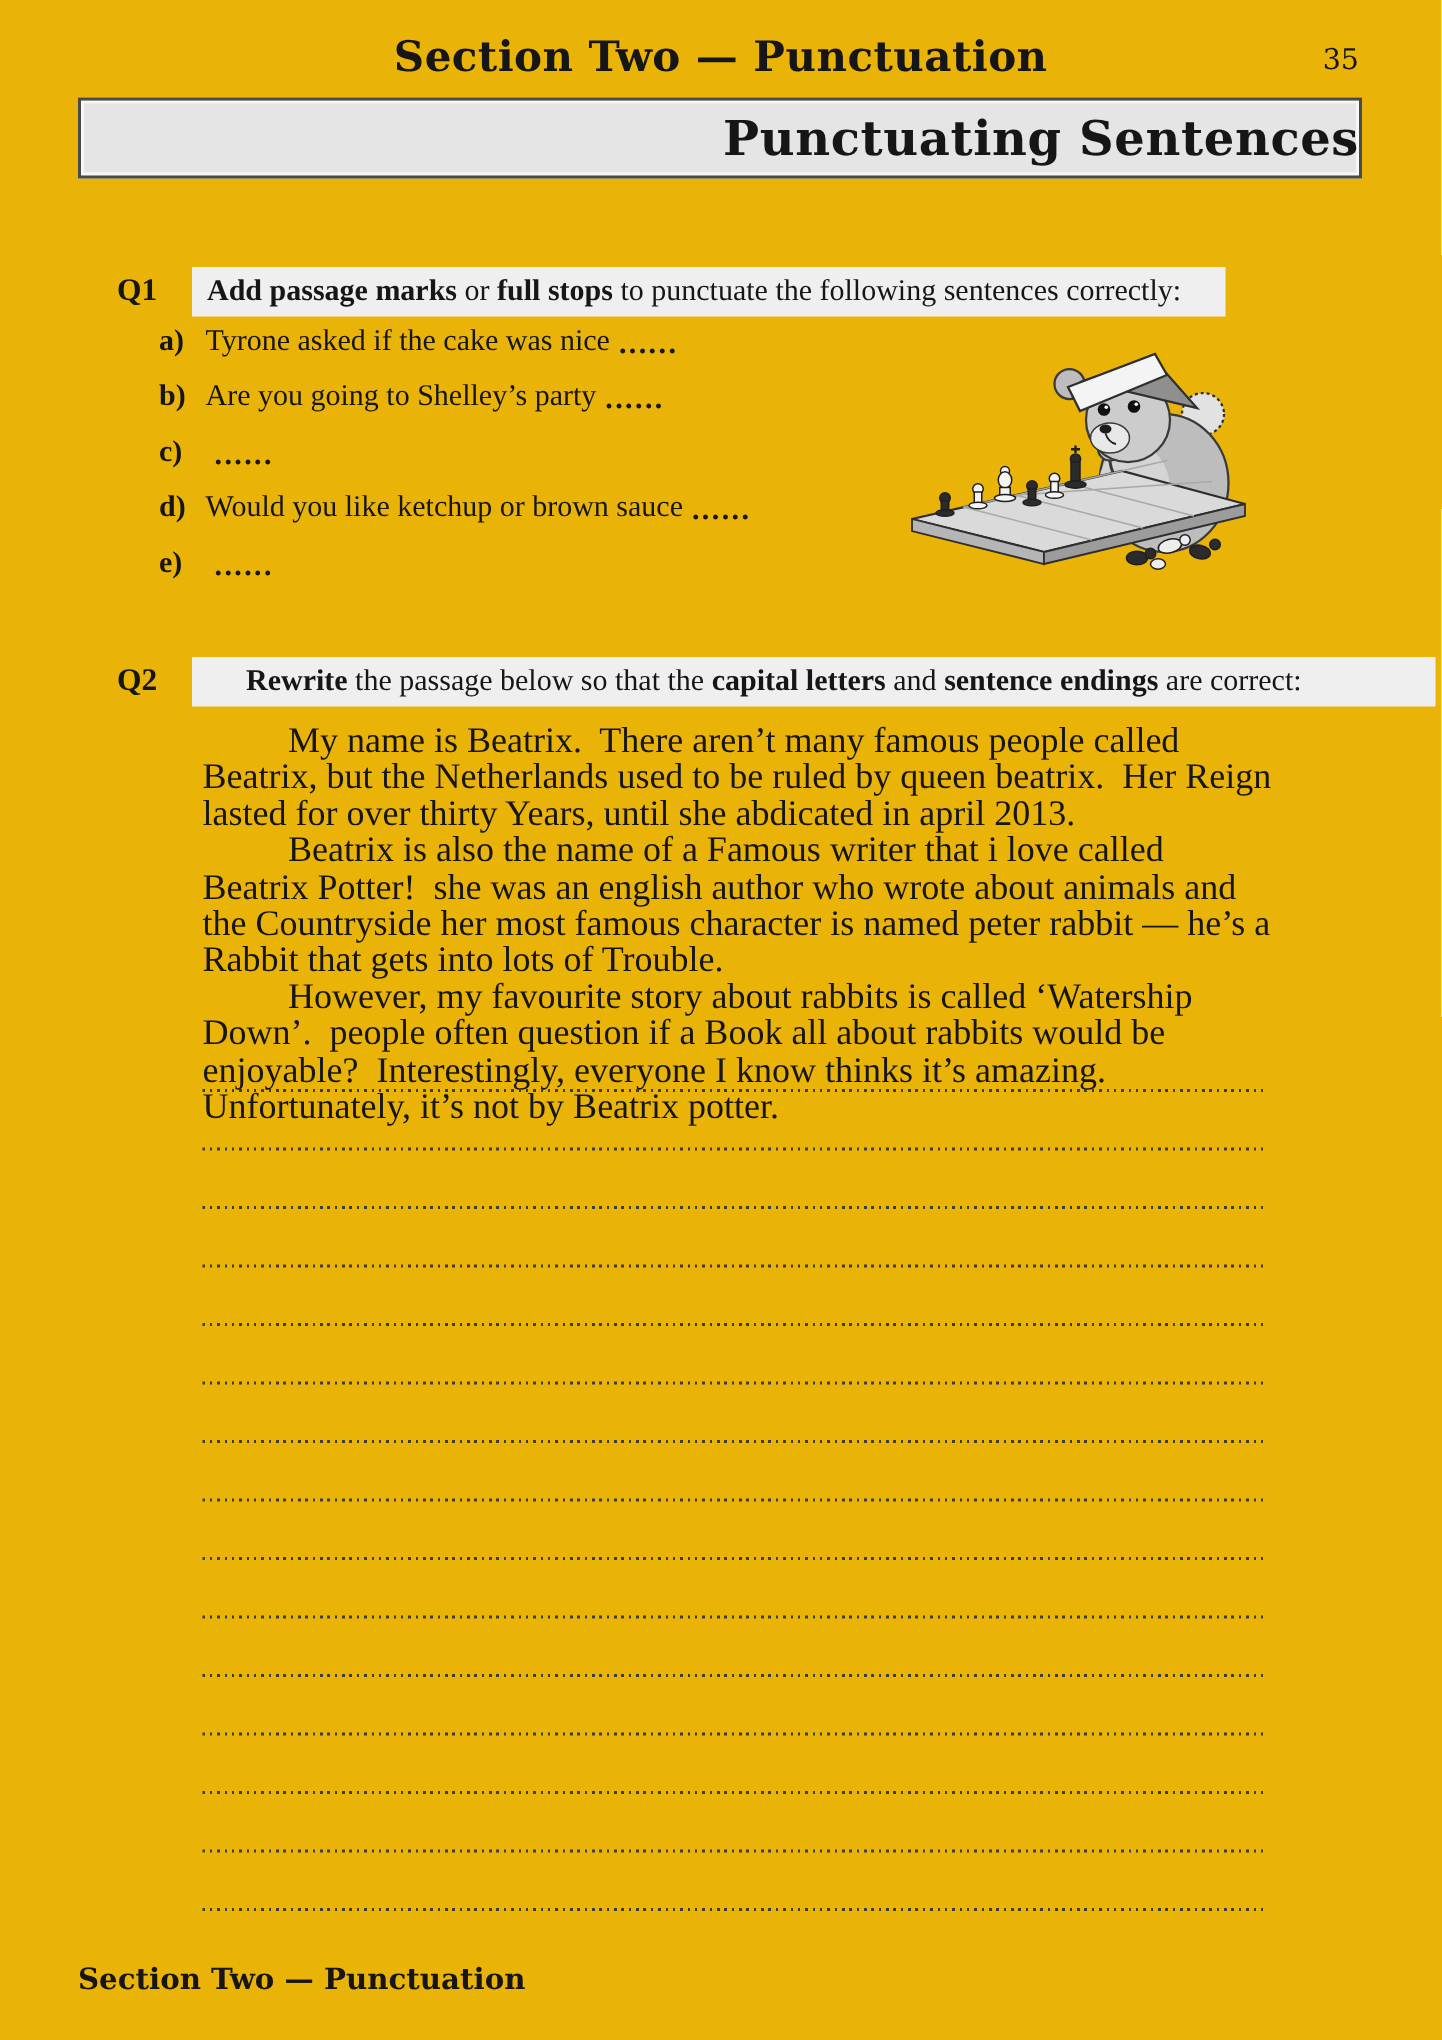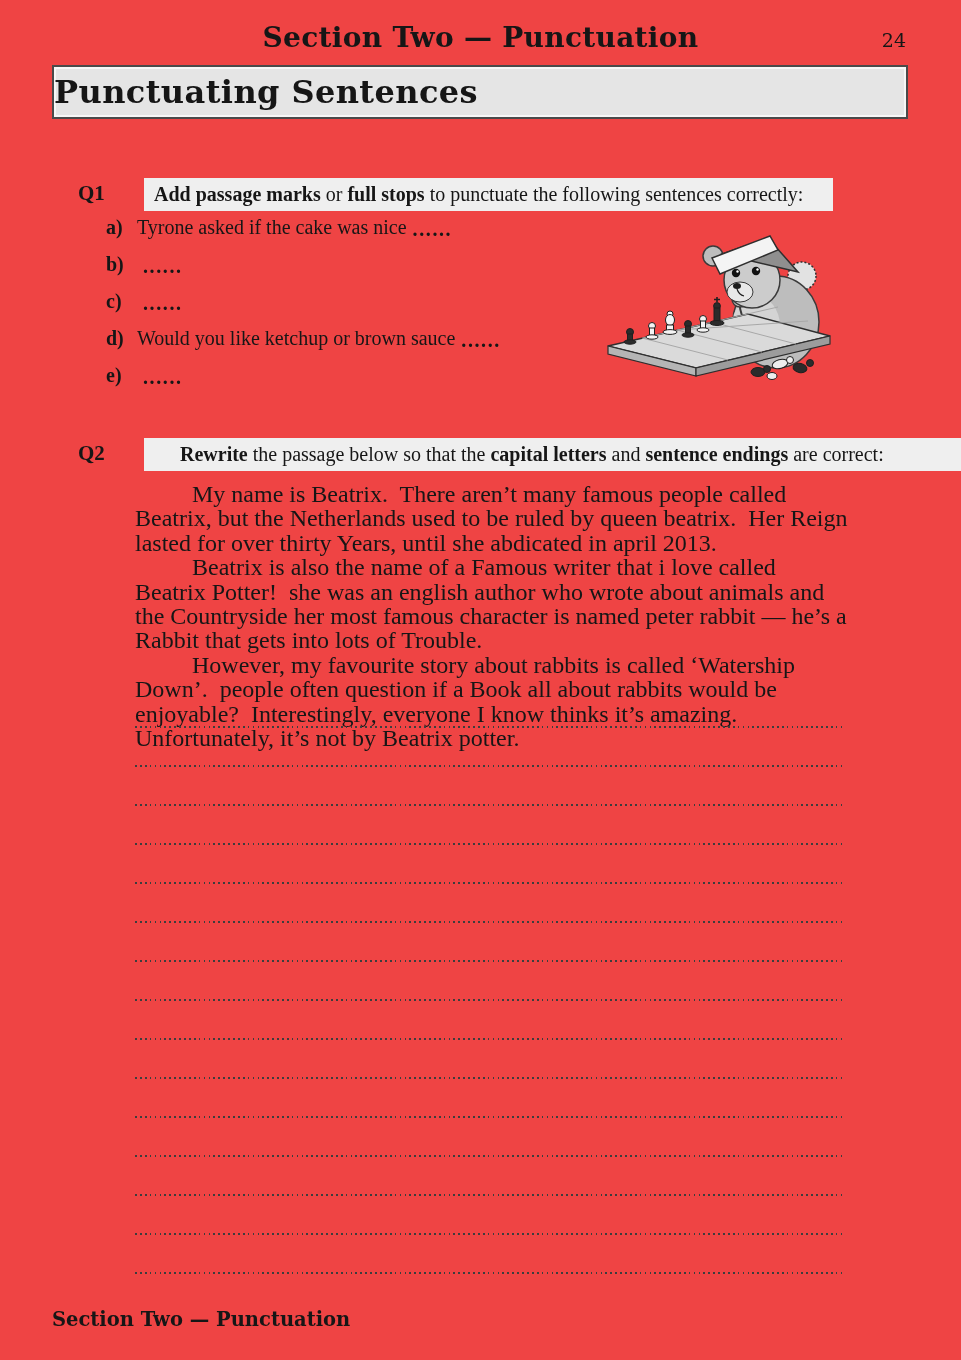--- a/index.html
+++ b/index.html
@@ -1,44 +1,44 @@
 <!DOCTYPE html>
 <html><head>
 <meta charset="utf-8">
 <style>
   html,body{margin:0;padding:0;background:#ffffff;}
   .page{
-    position:relative;width:961px;height:1360px;background:#ef4444;
+    position:relative;width:961px;height:1360px;background:#eab308;
     color:#161616;font-family:"Liberation Serif",serif;overflow:hidden;
   }
   
   .header-title{
     position:absolute;top:21px;left:0;right:0;text-align:center;
     font-family:"DejaVu Serif",serif;font-weight:700;font-size:28px;letter-spacing:.3px;
   }
   .page-number{
     position:absolute;top:29px;right:55px;
     font-family:"DejaVu Serif",serif;font-size:19px;
   }
   
   .title-box{
     position:absolute;left:52px;right:53px;top:65px;height:50px;
     background:#e5e5e5;border:2px solid #4a4a4a;box-shadow:inset 0 0 0 2px #f7f7f7;
-    display:flex;align-items:center;justify-content:flex-start;
+    display:flex;align-items:center;justify-content:flex-end;
   }
   .title-box h1{
     margin:0;font-family:"DejaVu Serif",serif;font-weight:700;font-size:32px;letter-spacing:.4px;
   }
   
   .subtitle{
     position:absolute;top:131px;left:0;right:0;text-align:center;
     font-family:"DejaVu Sans",sans-serif;font-weight:700;font-size:16px;letter-spacing:-0.2px;
   }
   
-  .q-row{position:absolute;left:78px;display:flex;align-items:flex-start;gap:16px;}
+  .q-row{position:absolute;left:78px;display:flex;align-items:flex-start;}
   .q-label{
     font-family:"Liberation Serif",serif;font-weight:700;font-size:21px;
     width:50px;flex:0 0 50px;padding-top:3px;
   }
   .q-instruction{
     background:#efefef;font-size:20px;line-height:1.22;
     padding:4px 10px 5px;box-sizing:border-box;
   }
   .q-row.q1{top:178px;}
   .q1 .q-instruction{width:689px;}
@@ -69,40 +69,41 @@
     display:flex;justify-content:space-between;
     font-family:"DejaVu Serif",serif;font-weight:700;font-size:19.5px;
   }
 </style>
 </head>
 <body>
 
 <div class="page">
 
   <div class="header-title">Section Two — Punctuation</div>
-  <div class="page-number">24</div>
+  <div class="page-number">35</div>
 
   <div class="title-box">
     <h1>Punctuating Sentences</h1>
   </div>
 
 
   <div class="q-row q1">
     <span class="q-label">Q1</span>
     <span class="q-instruction"><span class="seg bold">Add passage marks</span><span class="seg"> or </span><span class="seg bold">full stops</span><span class="seg"> to punctuate the following sentences correctly:</span></span>
   </div>
 
   <div class="item-list">
       <div class="item-row">
         <span class="item-letter">a)</span>
         <span>Tyrone asked if the cake was nice</span>
         <span class="item-dots">......</span>
       </div>
       <div class="item-row">
         <span class="item-letter">b)</span>
+        <span>Are you going to Shelley’s party</span>
         <span class="item-dots">......</span>
       </div>
       <div class="item-row">
         <span class="item-letter">c)</span>
         <span class="item-dots">......</span>
       </div>
       <div class="item-row">
         <span class="item-letter">d)</span>
         <span>Would you like ketchup or brown sauce</span>
         <span class="item-dots">......</span>

